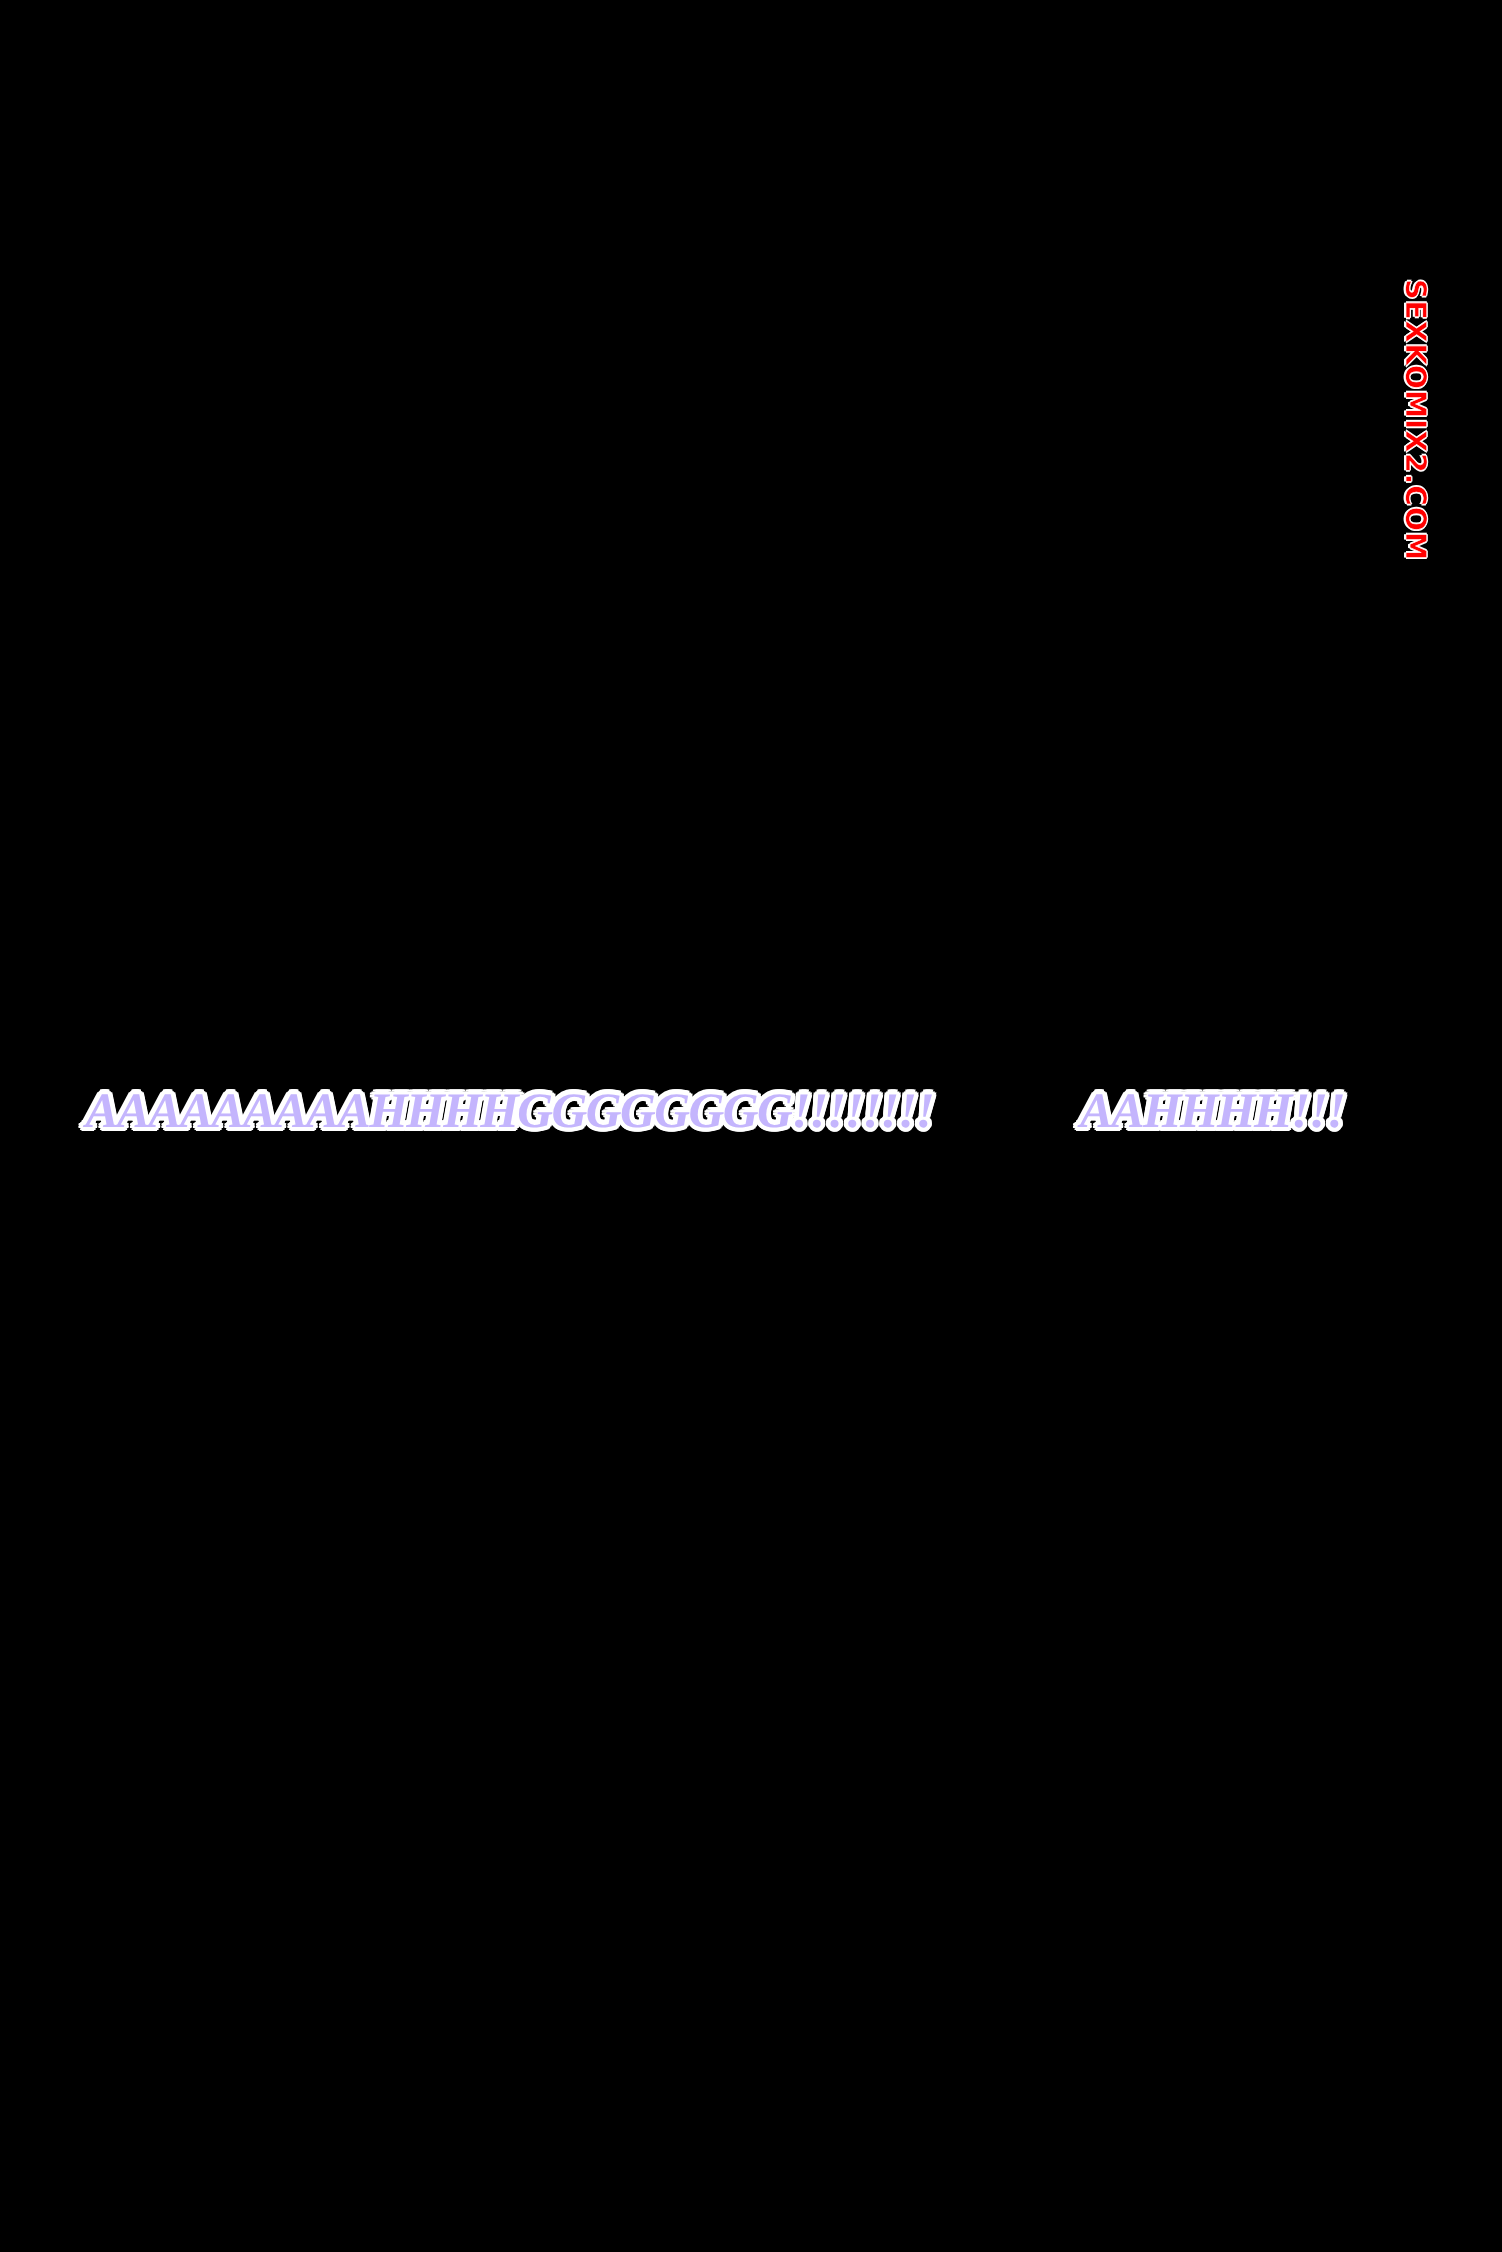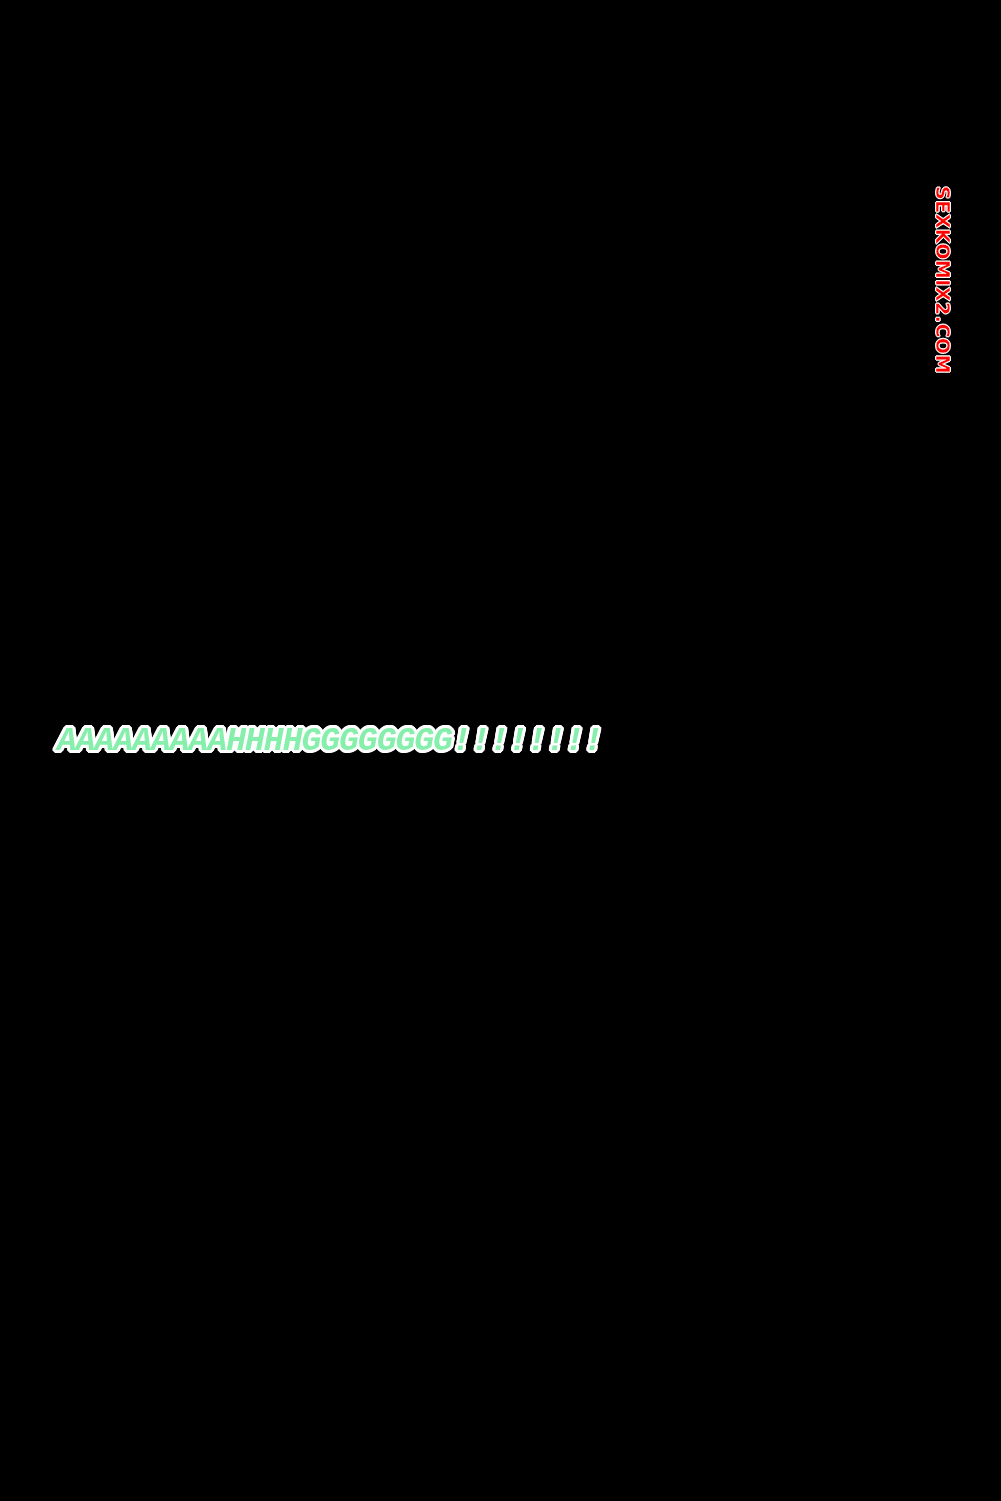--- a/index.html
+++ b/index.html
@@ -44,24 +44,24 @@
     -webkit-text-stroke: 0.4px #ffffff;
     text-shadow:
       -1px 0 #ffffff, 1px 0 #ffffff,
       0 -1px #ffffff, 0 1px #ffffff;
   }
 
   
   .sfx {
     position: absolute;
     white-space: nowrap;
-    font-family: Liberation Mono, monospace;
+    font-family: Liberation Serif, serif;
     font-weight: bold;
     font-style: italic;
-    color: #86efac;
+    color: #c4b5fd;
     letter-spacing: -1px;
     text-shadow:
       -3px 0 0 #ffffff,  3px 0 0 #ffffff,
        0 -3px 0 #ffffff, 0 3px 0 #ffffff,
       -2px -2px 0 #ffffff, 2px -2px 0 #ffffff,
       -2px 2px 0 #ffffff, 2px 2px 0 #ffffff,
       -3px -1px 0 #ffffff, 3px -1px 0 #ffffff,
       -1px -3px 0 #ffffff, 1px -3px 0 #ffffff,
       -3px 1px 0 #ffffff, 3px 1px 0 #ffffff,
       -1px 3px 0 #ffffff, 1px 3px 0 #ffffff;
@@ -81,14 +81,15 @@
 <body>
 
 <div class="page">
 
   <div class="watermark">
     <span class="watermark-text">SEXKOMIX2.COM</span>
   </div>
 
   <div class="sfx" id="sfx-0">AAAAAAAAAHHHHGGGGGGGG!!!!!!!!</div>
 
+  <div class="sfx" id="sfx-1">AAHHHH!!!</div>
 
 </div>
 
 </body></html>

